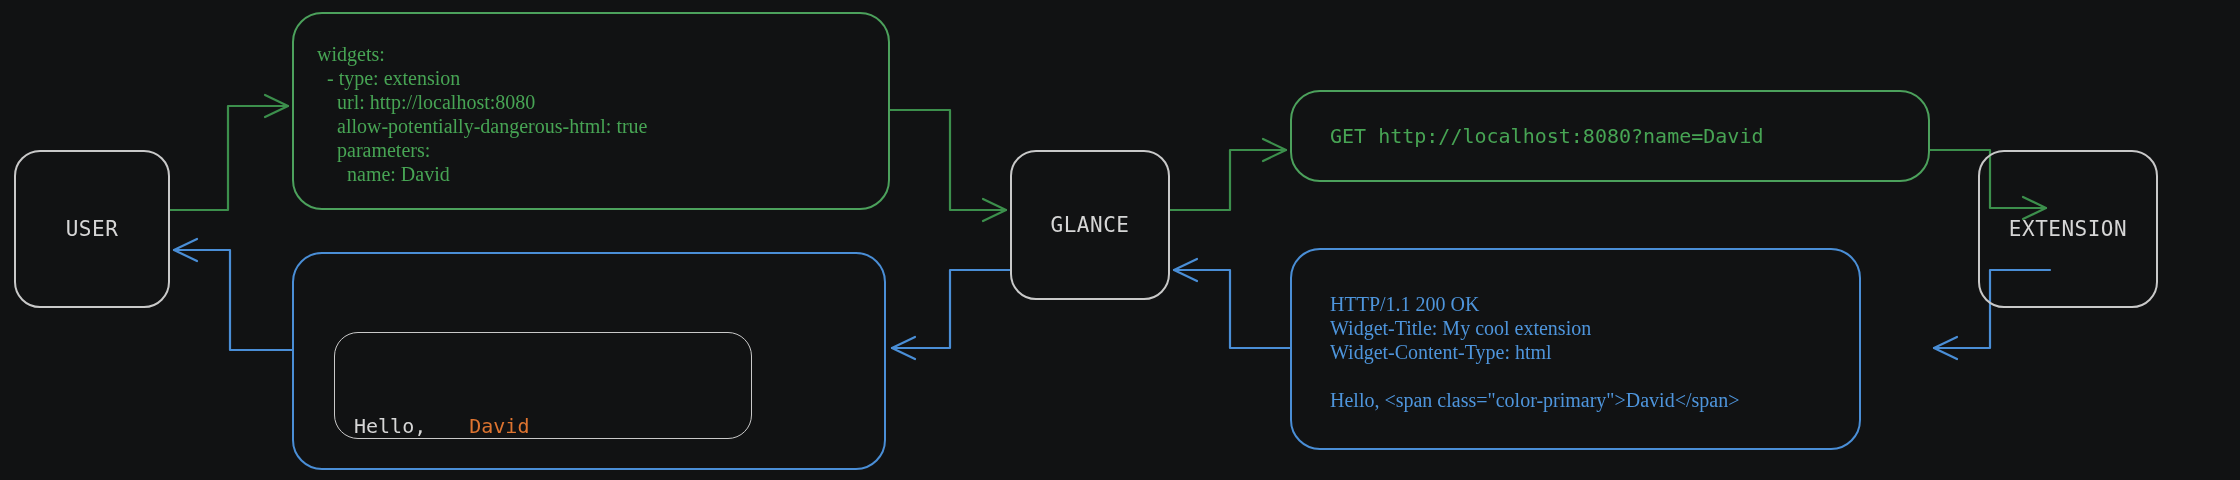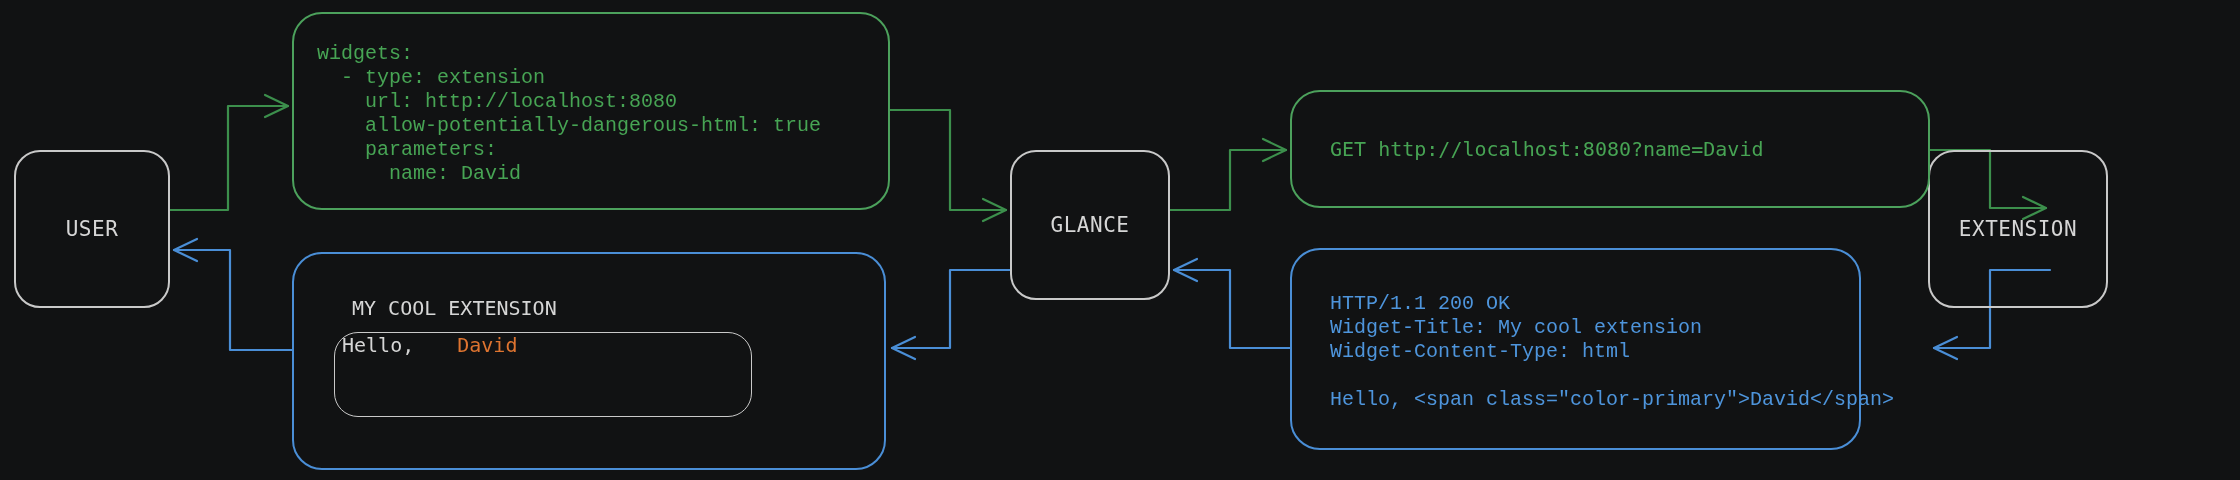--- a/index.html
+++ b/index.html
@@ -20,50 +20,50 @@
     position: absolute;
     border: 2px solid var(--node_border, #c9c9c9);
     border-radius: 26px;
     display: flex; align-items: center; justify-content: center;
     color: var(--text_light, #d6d6d6);
     font-size: 21px; letter-spacing: 0.5px;
     box-sizing: border-box;
   }
   .node-user      { left: 14px;   top: 150px; width: 156px; height: 158px; }
   .node-glance    { left: 1010px; top: 150px; width: 160px; height: 150px; }
-  .node-extension { left: 1928px; top: 150px; width: 180px; height: 158px; }
+  .node-extension { left: 1978px; top: 150px; width: 180px; height: 158px; }
 
   .code-box { position: absolute; box-sizing: border-box; border-radius: 30px; }
   .code-box.green { border: 2px solid var(--green_border, #4ca15c); }
   .code-box.blue  { border: 2px solid var(--blue_border, #4a8ed6); }
 
   .box-config   { left: 292px;  top: 12px;  width: 598px; height: 198px; }
-  .box-request  { left: 1290px; top: 90px;  width: 640px; height: 118px;
+  .box-request  { left: 1290px; top: 90px;  width: 640px; height: 92px;
                   display: flex; align-items: center; }
   .box-response { left: 1290px; top: 248px; width: 571px; height: 202px; }
   .box-widget   { left: 292px;  top: 252px; width: 594px; height: 218px; }
 
   pre.code {
-    margin: 0; font-family: Liberation Mono, monospace;
+    margin: 0; font-family: Liberation Serif, serif;
     font-size: 20px; line-height: 24px;
     white-space: pre;
   }
   .box-config pre { position: absolute; left: 23px; top: 28px; color: var(--green_text, #47a454); }
   .box-request .req-line { padding-left: 38px; font-size: 20px; color: var(--green_text, #47a454); }
   .box-response pre { position: absolute; left: 38px; top: 42px; color: var(--blue_text, #4e95dc); }
 
   .widget-title {
     position: absolute; left: 58px; top: 42px;
     color: var(--text_light, #d6d6d6); font-size: 20px;
   }
   .widget-render {
-    position: absolute; left: 40px; top: 78px; width: 418px; height: 85px;
+    position: absolute; left: 40px; top: 78px; width: 418px; height: 107px;
     border: 1.8px solid var(--node_border, #c9c9c9); border-radius: 24px;
     box-sizing: border-box;
-    display: flex; align-items: flex-start; padding-left: 7px;
+    display: flex; align-items: flex-end; padding-left: 19px;
     font-size: 20px; color: var(--text_light, #d6d6d6);
   }
   .greeting-name { color: var(--orange, #de7430); margin-left: 43px; }
 </style>
 </head>
 <body>
 
 <div class="canvas">
 
   <svg class="connector-layer" viewBox="0 0 2240 480" xmlns="http://www.w3.org/2000/svg">
@@ -130,20 +130,19 @@
 
   <div class="code-box blue box-response">
     <pre class="code">HTTP/1.1 200 OK
 Widget-Title: My cool extension
 Widget-Content-Type: html
 
 Hello, &lt;span class="color-primary"&gt;David&lt;/span&gt;</pre>
   </div>
 
   <div class="code-box blue box-widget">
-    <div class="widget-title">MY COOL EXTENSION</div>
     <div class="widget-render">
       <span>Hello, </span>
         <span class="greeting-name">David</span>
     </div>
   </div>
 
 </div>
 
 </body></html>

